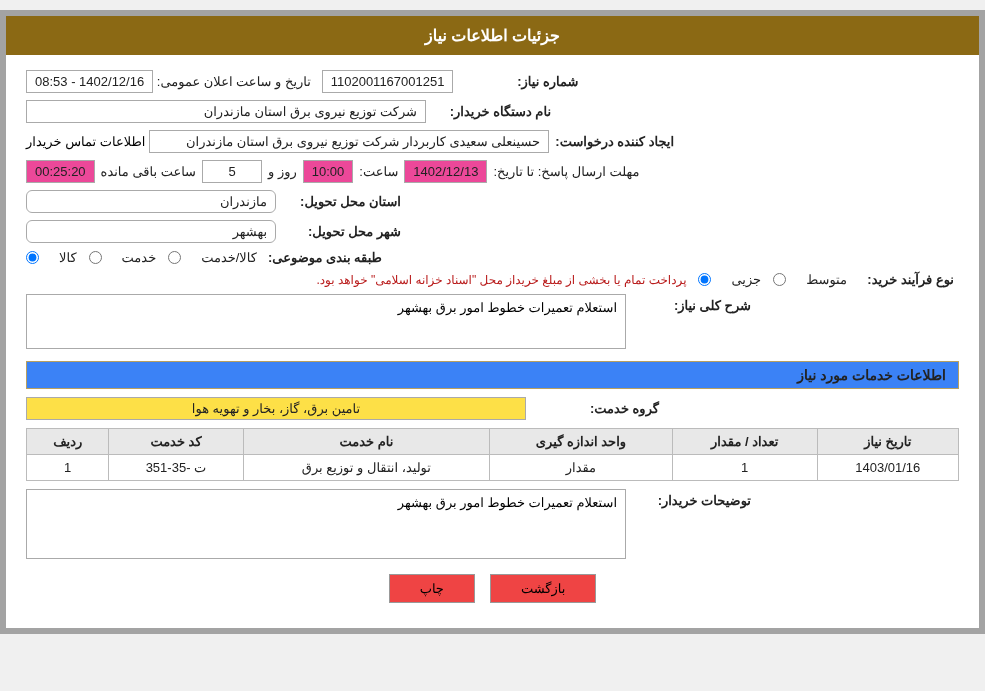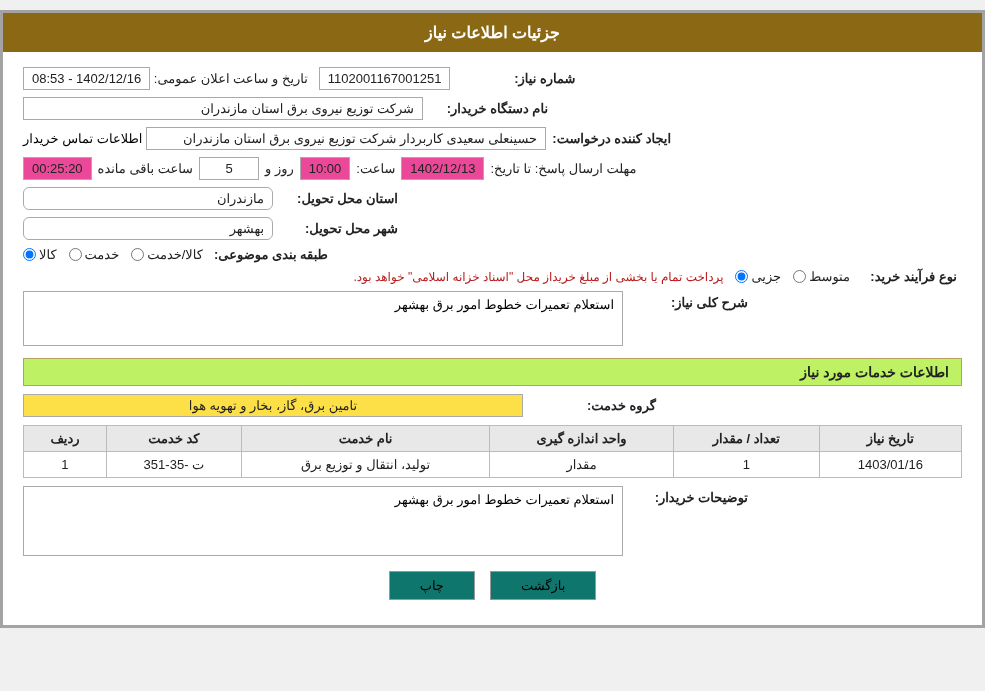--- a/index.html
+++ b/index.html
@@ -7,35 +7,35 @@
       font-family: Tahoma, Arial, sans-serif;
       background: #f0f0f0;
       direction: rtl;
       font-size: 13px;
       color: #222;
     }
     .page-wrapper {
       max-width: 985px;
       margin: 10px auto;
       background: #fff;
-      border: 3px solid #a3a3a3;
+      border: 6px solid #a3a3a3;
     }
     .header-bar {
       background: #8b6914;
       color: #fff;
       text-align: center;
       padding: 10px 0;
       font-size: 16px;
       font-weight: bold;
     }
     .content-area {
       padding: 15px 20px;
     }
     .section-title {
-      background: #bef264;
+      background: #3b82f6;
       border: 1px solid #b8a060;
       padding: 5px 12px;
       font-weight: bold;
       font-size: 14px;
       margin: 12px 0 8px 0;
       text-align: right;
     }
     .info-row {
       display: flex;
       align-items: center;
@@ -97,21 +97,21 @@
     }
     .radio-group {
       display: flex;
       align-items: center;
       gap: 12px;
       justify-content: flex-end;
     }
     .radio-item {
       display: flex;
       align-items: center;
-      gap: 3px;
+      gap: 20px;
     }
     .purchase-type-row {
       display: flex;
       align-items: center;
       justify-content: flex-end;
       gap: 12px;
       margin-bottom: 7px;
     }
     .purchase-type-label {
       font-weight: bold;
@@ -196,21 +196,21 @@
       justify-content: center;
       gap: 15px;
       margin: 15px 0 10px 0;
     }
     .btn {
       padding: 6px 30px;
       border: 1px solid #999;
       cursor: pointer;
       font-family: Tahoma, Arial, sans-serif;
       font-size: 13px;
-      background: #0f766e;
+      background: #ef4444;
     }
     .watermark-area {
       position: relative;
     }
     .group-service-row {
       display: flex;
       align-items: center;
       justify-content: flex-end;
       margin-bottom: 7px;
       gap: 8px;

